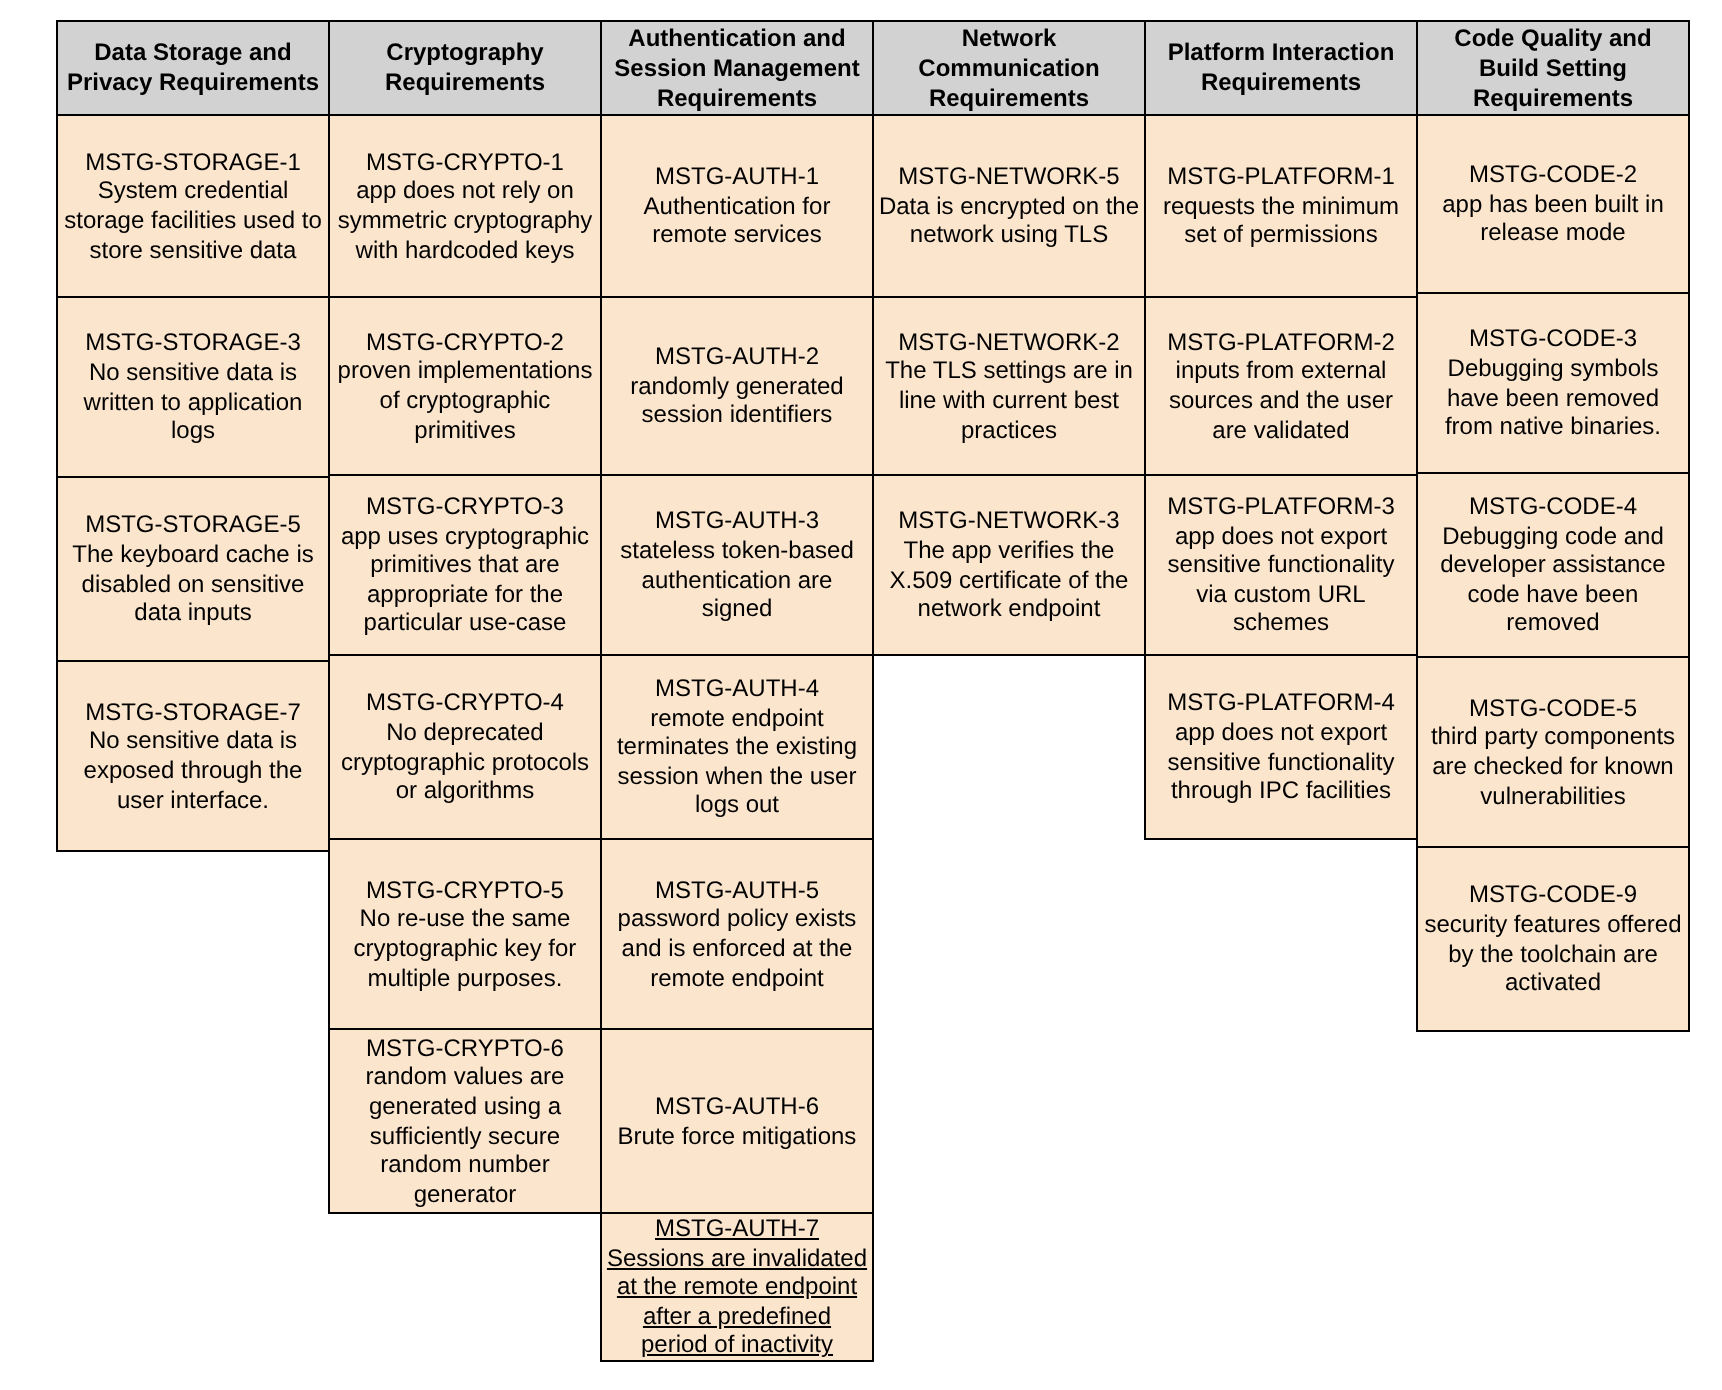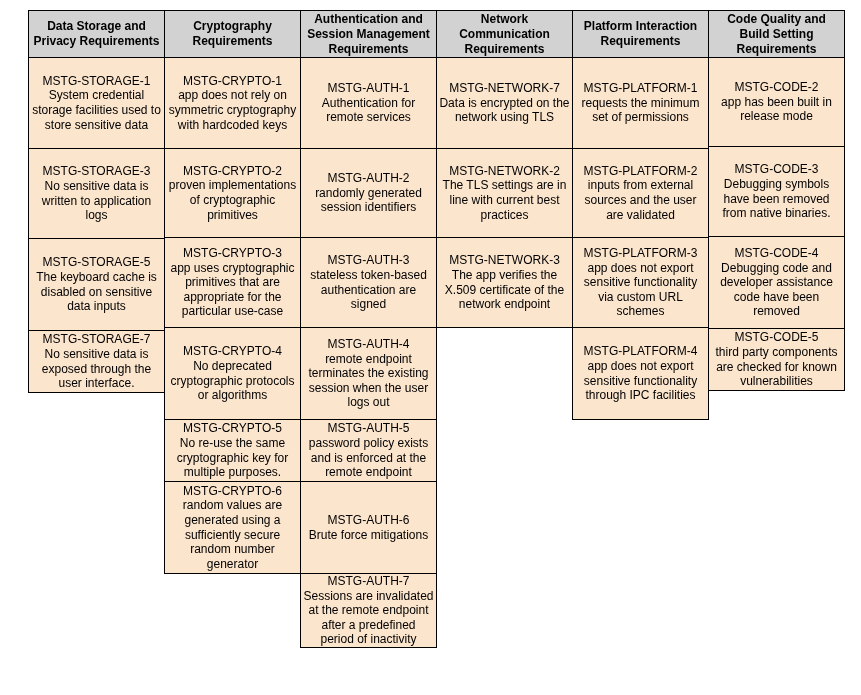--- a/index.html
+++ b/index.html
@@ -53,23 +53,23 @@
   .cell {
     background: var(--cell-bg, #fce5cd);
     font-size: 12px;
     line-height: 1.22;
     margin-top: -1px;
   }
   .r1 { height: 92px; }
   .r2 { height: 90px; }
   .r3 { height: 91px; }
   .r4 { height: 93px; }
-  .r5 { height: 63px; }
+  .r5 { height: 96px; }
   .r6 { height: 93px; }
-  .r7 { height: 75px; }
+  .r7 { height: 75px; text-decoration: underline; }
   .cid, .cdesc { width: 100%; }
 </style>
 </head>
 <body>
 
 <div class="canvas">
   <div class="table">
 
     <div class="col">
       <div class="hdr">Data Storage and
@@ -188,21 +188,21 @@
 after a predefined
 period of inactivity</div>
       </div>
     </div>
 
     <div class="col">
       <div class="hdr">Network
 Communication
 Requirements</div>
       <div class="cell r1">
-        <div class="cid">MSTG-NETWORK-7</div>
+        <div class="cid">MSTG-NETWORK-5</div>
         <div class="cdesc">Data is encrypted on the
 network using TLS</div>
       </div>
       <div class="cell r2">
         <div class="cid">MSTG-NETWORK-2</div>
         <div class="cdesc">The TLS settings are in
 line with current best
 practices</div>
       </div>
       <div class="cell r3">
@@ -263,16 +263,22 @@
 developer assistance
 code have been
 removed</div>
       </div>
       <div class="cell r5">
         <div class="cid">MSTG-CODE-5</div>
         <div class="cdesc">third party components
 are checked for known
 vulnerabilities</div>
       </div>
+      <div class="cell r6">
+        <div class="cid">MSTG-CODE-9</div>
+        <div class="cdesc">security features offered
+by the toolchain are
+activated</div>
+      </div>
     </div>
 
   </div>
 </div>
 
 </body></html>

